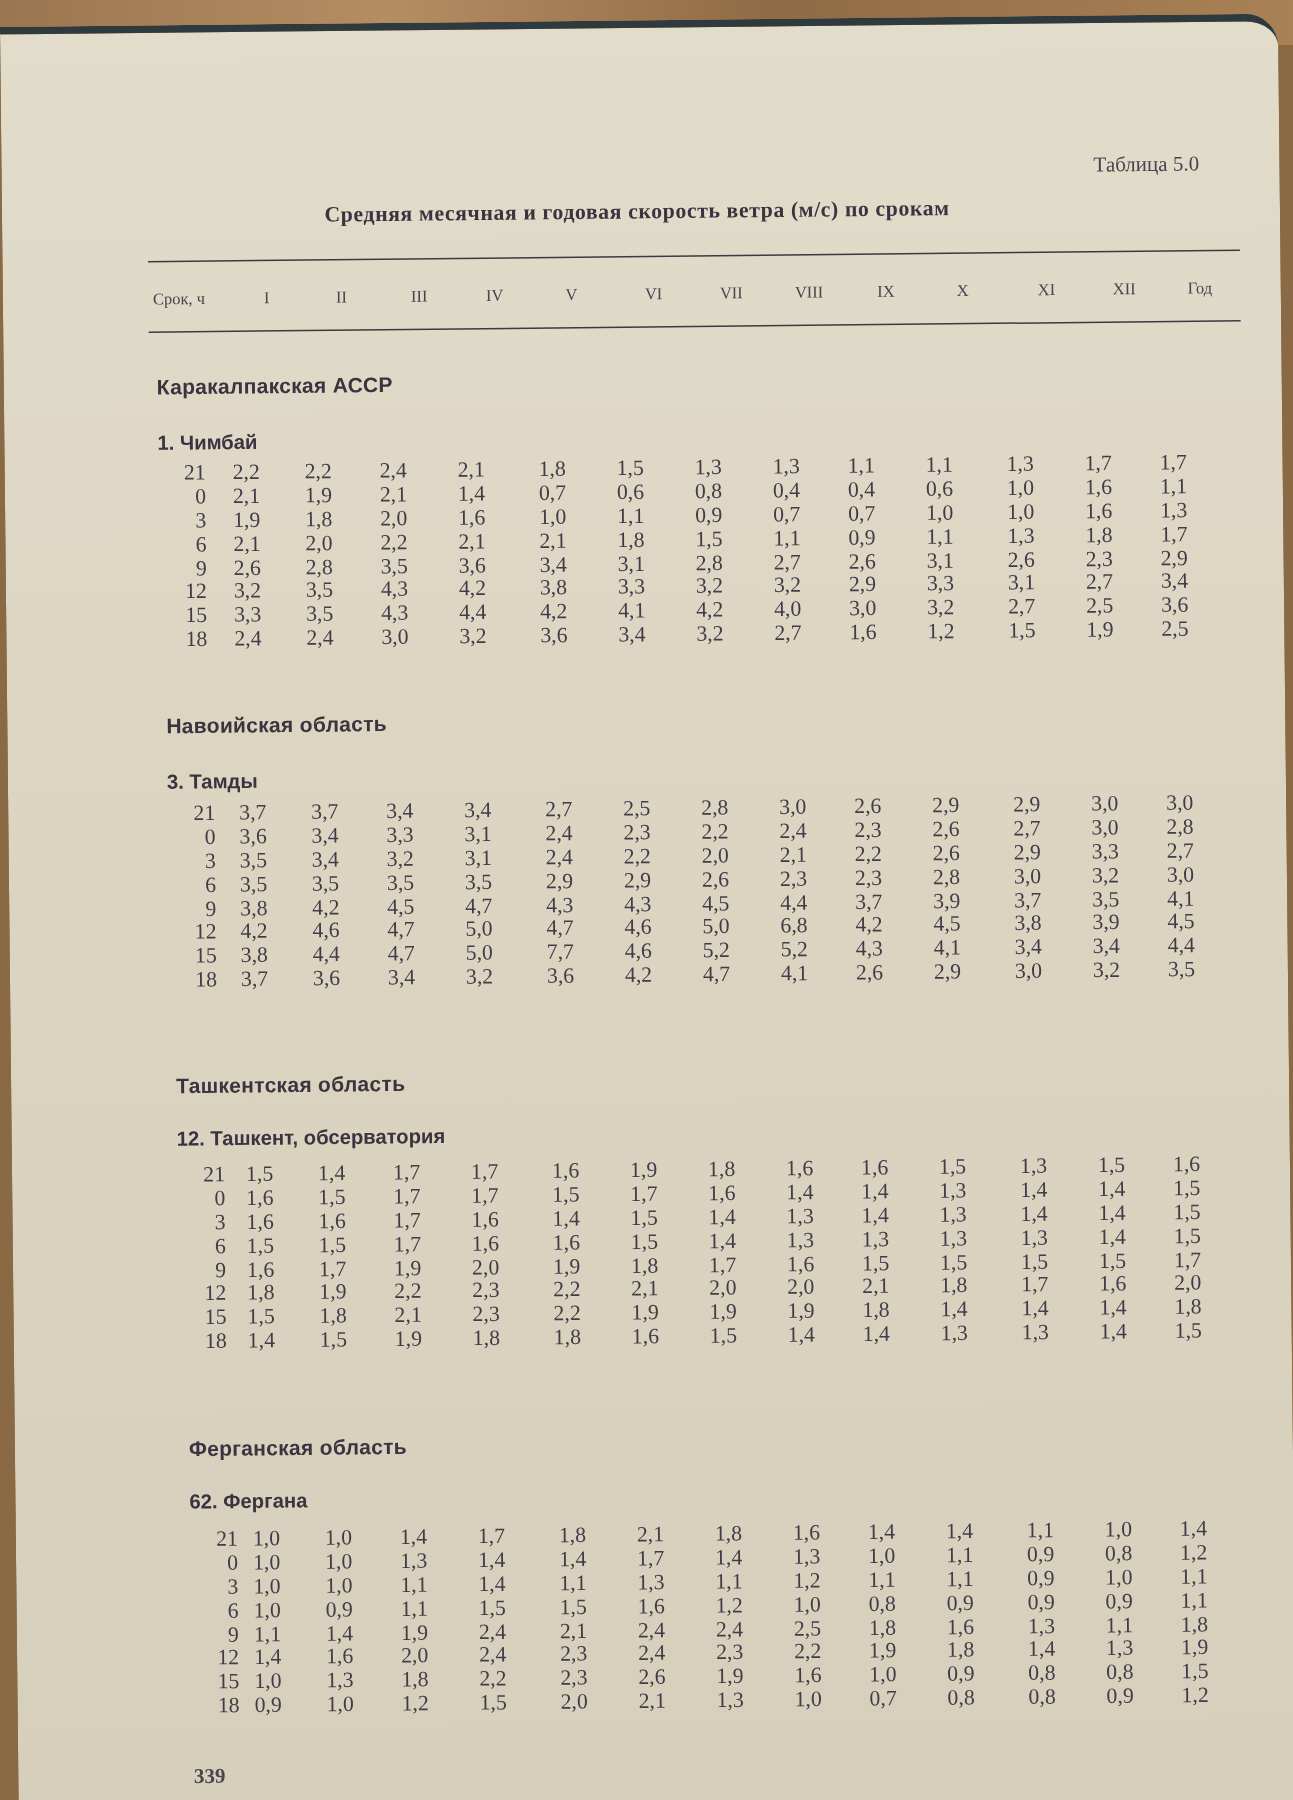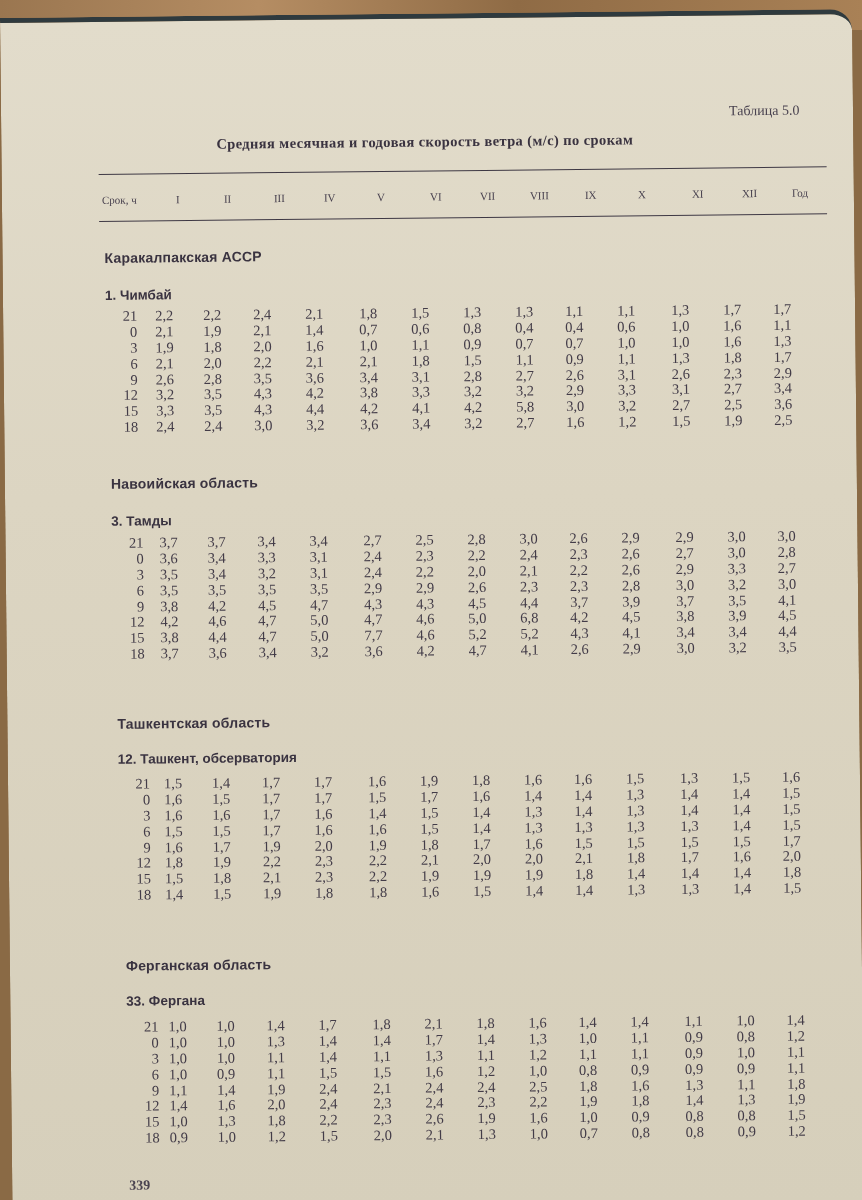--- a/index.html
+++ b/index.html
@@ -156,21 +156,21 @@
         </div>
         <div class="row">
           <span class="hour" style="left: 8px;">15</span>
           <span style="left: 52px;">3,3</span>
           <span style="left: 100px;">3,5</span>
           <span style="left: 150px;">4,3</span>
           <span style="left: 202px;">4,4</span>
           <span style="left: 256px;">4,2</span>
           <span style="left: 308px;">4,1</span>
           <span style="left: 360px;">4,2</span>
-          <span style="left: 412px;">5,8</span>
+          <span style="left: 412px;">4,0</span>
           <span style="left: 462px;">3,0</span>
           <span style="left: 514px;">3,2</span>
           <span style="left: 568px;">2,7</span>
           <span style="left: 620px;">2,5</span>
           <span style="left: 670px;">3,6</span>
         </div>
         <div class="row">
           <span class="hour" style="left: 8px;">18</span>
           <span style="left: 52px;">2,4</span>
           <span style="left: 100px;">2,4</span>
@@ -445,21 +445,21 @@
           <span style="left: 356px;">1,5</span>
           <span style="left: 408px;">1,4</span>
           <span style="left: 458px;">1,4</span>
           <span style="left: 510px;">1,3</span>
           <span style="left: 564px;">1,3</span>
           <span style="left: 616px;">1,4</span>
           <span style="left: 666px;">1,5</span>
         </div>
       </div>
       <div class="section" style="left: 116px; top: 936px;">Ферганская область</div>
-      <div class="station" style="left: 116px; top: 972px;">33. Фергана</div>
+      <div class="station" style="left: 116px; top: 972px;">62. Фергана</div>
       <div class="block" style="left: 114px; top: 998px;">
         <div class="row">
           <span class="hour" style="left: 8px;">21</span>
           <span style="left: 44px;">1,0</span>
           <span style="left: 92px;">1,0</span>
           <span style="left: 142px;">1,4</span>
           <span style="left: 194px;">1,7</span>
           <span style="left: 248px;">1,8</span>
           <span style="left: 300px;">2,1</span>
           <span style="left: 352px;">1,8</span>

